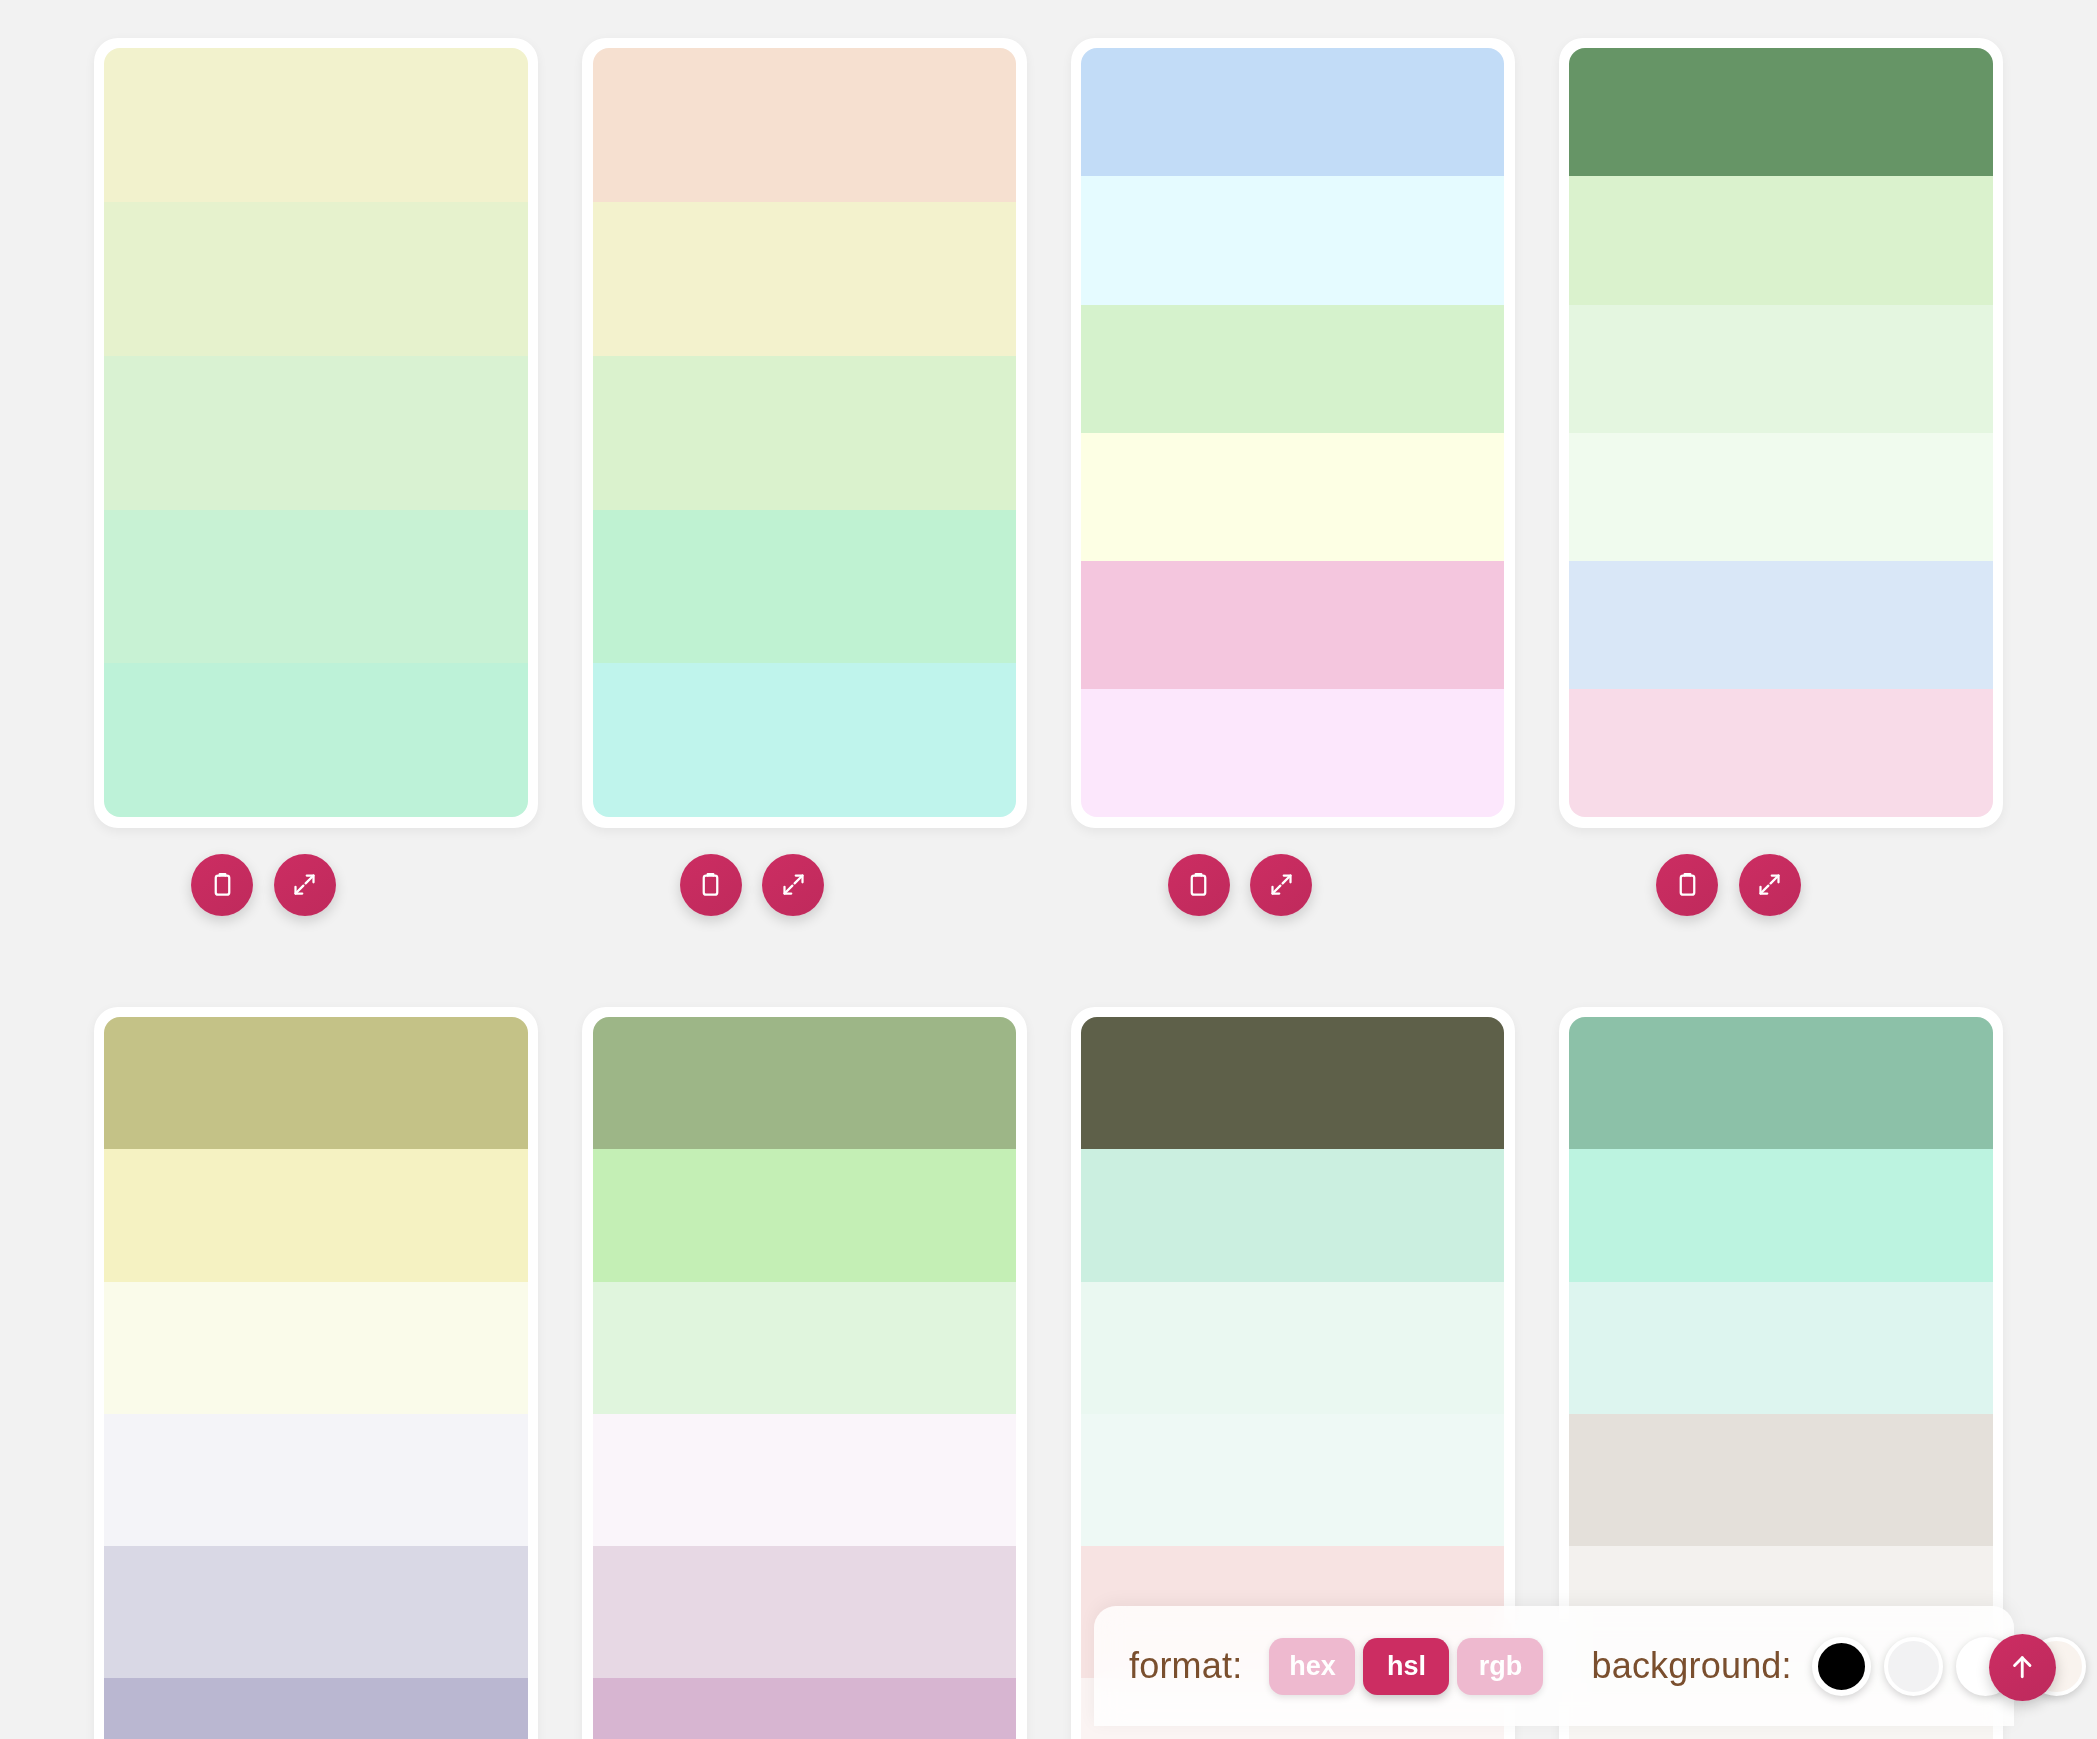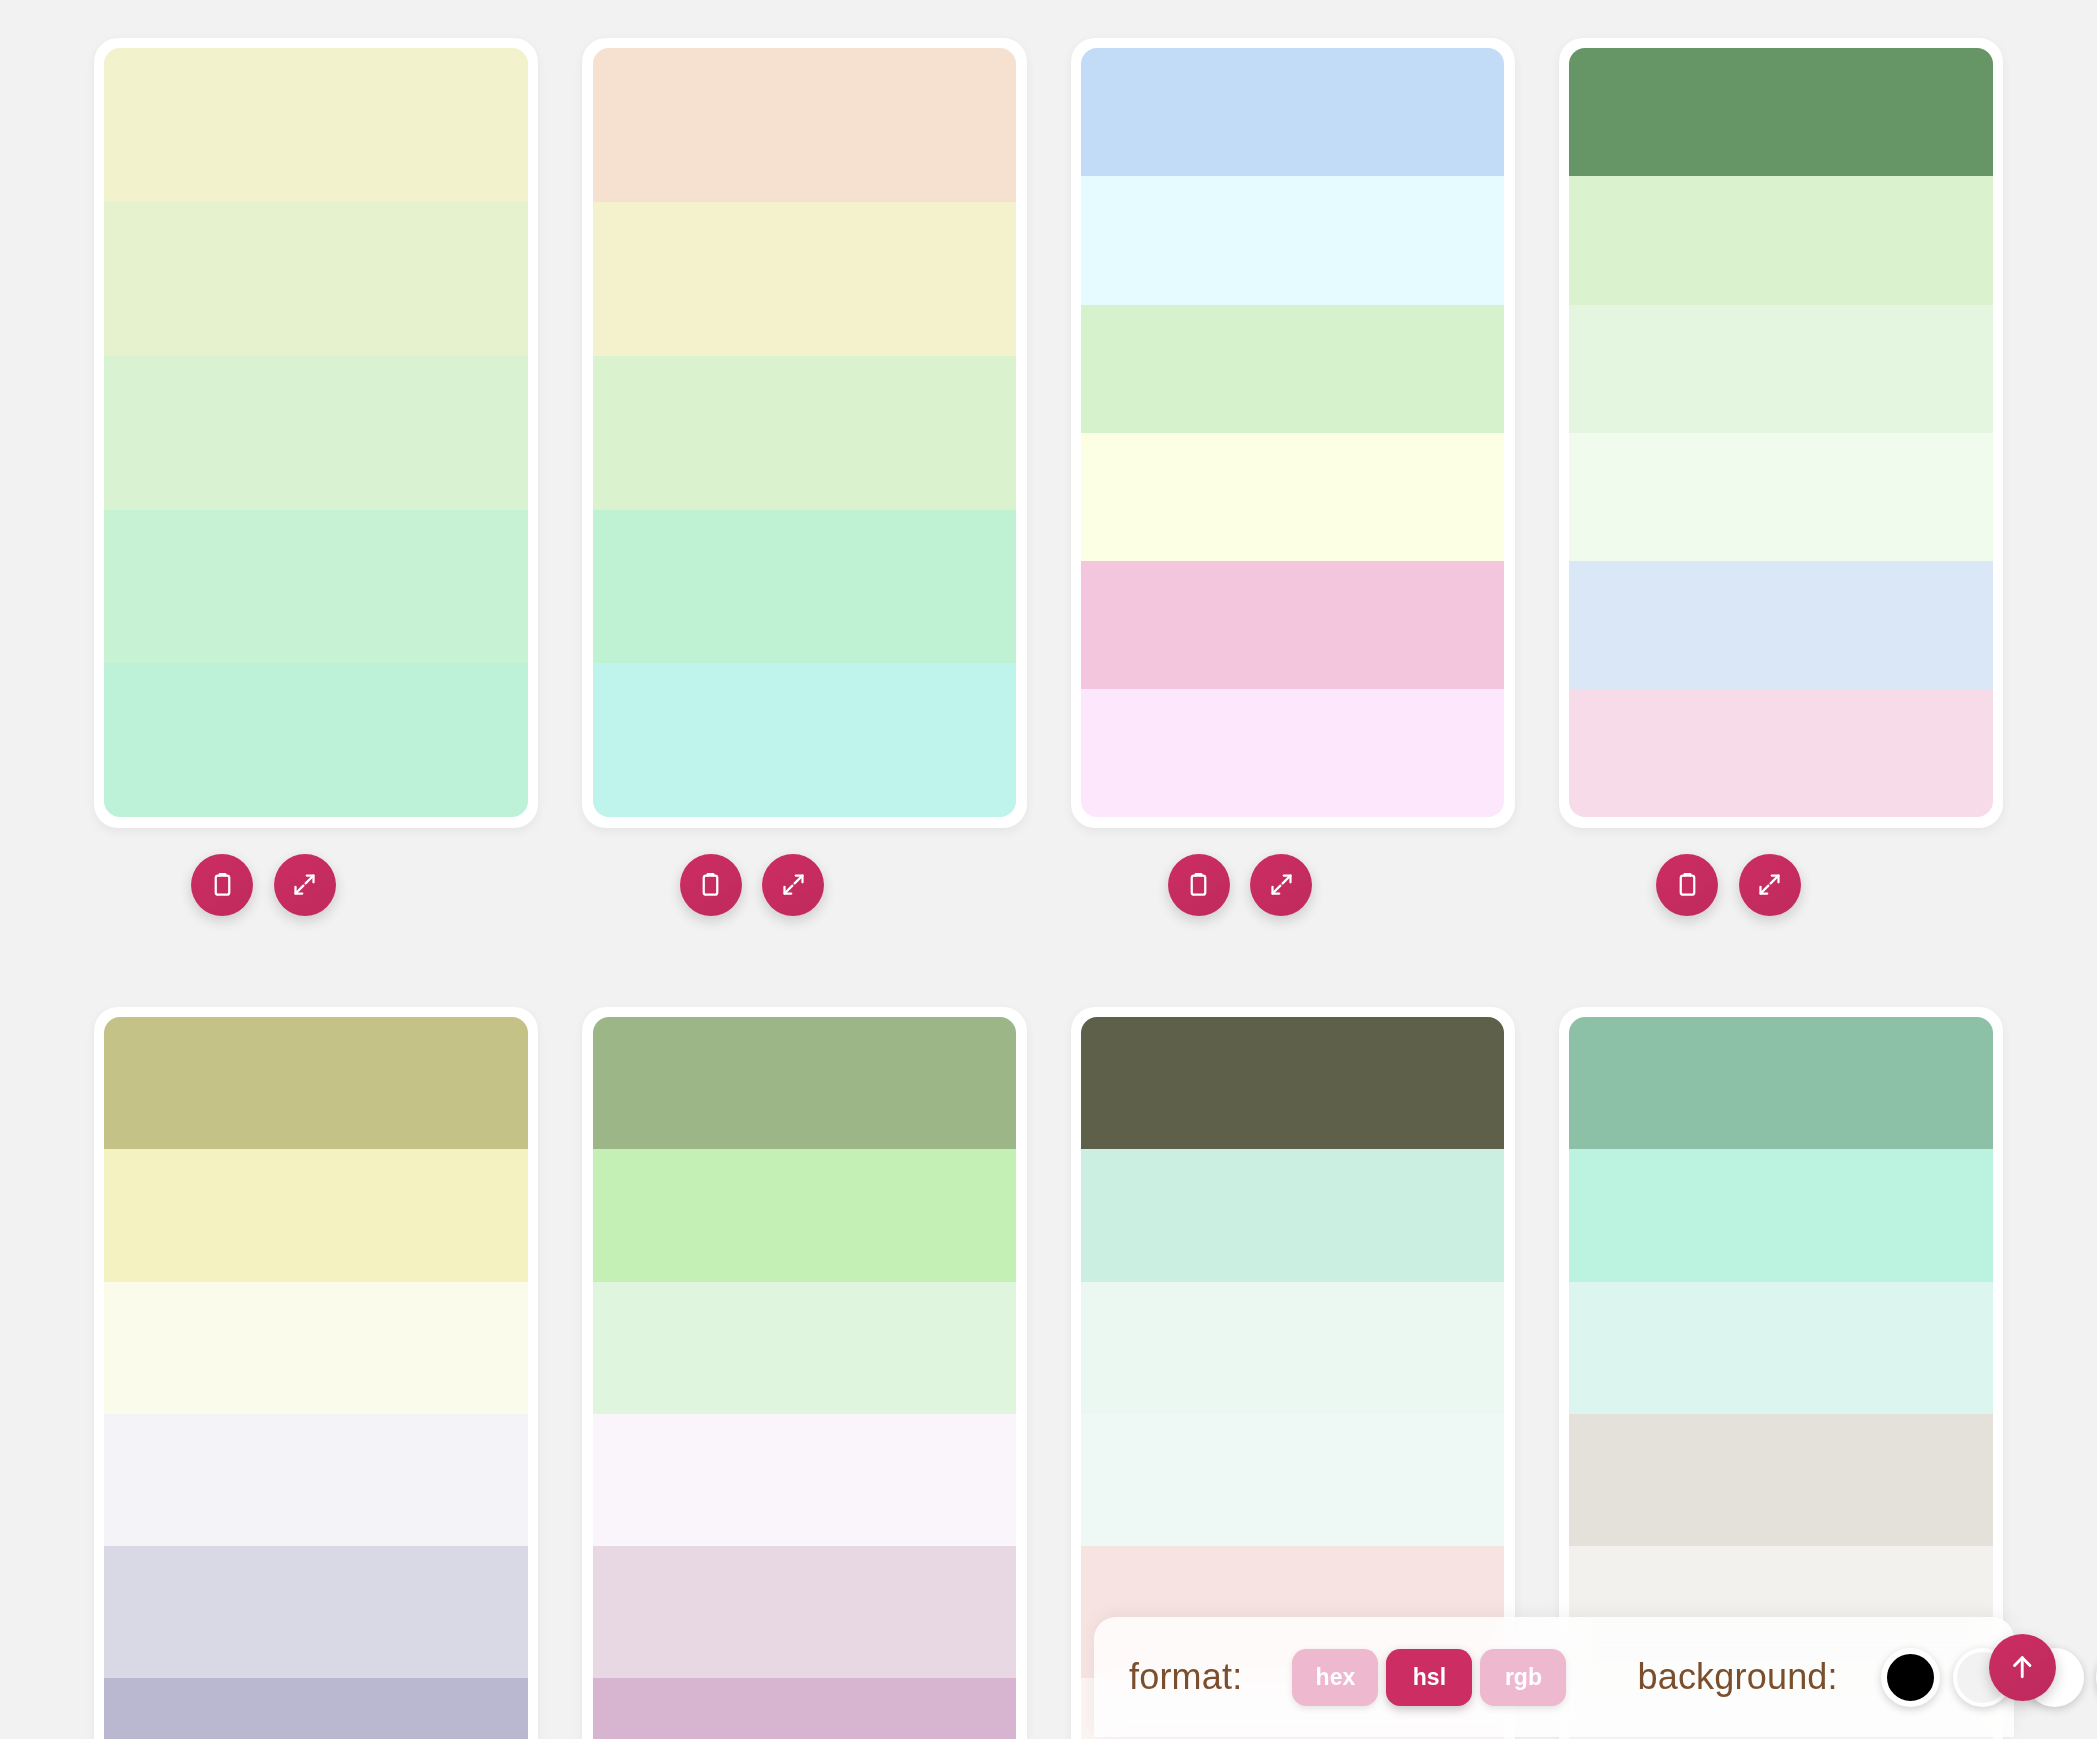--- a/index.html
+++ b/index.html
@@ -61,52 +61,51 @@
     display:flex; align-items:center; justify-content:center;
     cursor:pointer;
     box-shadow:0 4.8px 12.7px rgba(0,0,0,0.16);
   }
   .round-btn svg { width:27px; height:27px; display:block; }
 
   
   .toolbar {
     position:absolute;
     left:1094px;
-    bottom:2px;
+    bottom:13px;
     width:920px;
     height:120px;
     background:rgba(255,255,255,0.80);
     backdrop-filter:blur(14.3px);
     -webkit-backdrop-filter:blur(14.3px);
     border-radius:22px 22px 0 0;
     display:flex;
     align-items:center;
     padding:0 35px;
     box-shadow:0 -3.2px 17.4px rgba(0,0,0,0.05);
-    gap:23px;
   }
   .tb-label {
     font-size:36px;
     color:#7a4f2e;
     letter-spacing:0.2px;
     white-space:nowrap;
   }
   .fmt-group {
     display:flex;
     gap:8px;
     margin-left:27px;
   }
   .fmt-btn {
     min-width:86px;
     height:57px;
     border-radius:14.3px;
     border:none;
     background:#eeb9cf;
     color:#ffffff;
-    font-size:23px;
+    font-size:27px;
     font-weight:bold;
     font-family:"Liberation Sans", sans-serif;
     cursor:pointer;
     display:flex; align-items:center; justify-content:center;
     box-shadow:0 2.4px 6.3px rgba(0,0,0,0.10);
   }
   .fmt-btn.active {
     background:#cc2d62;
     box-shadow:0 3.2px 9.5px rgba(0,0,0,0.22);
   }

